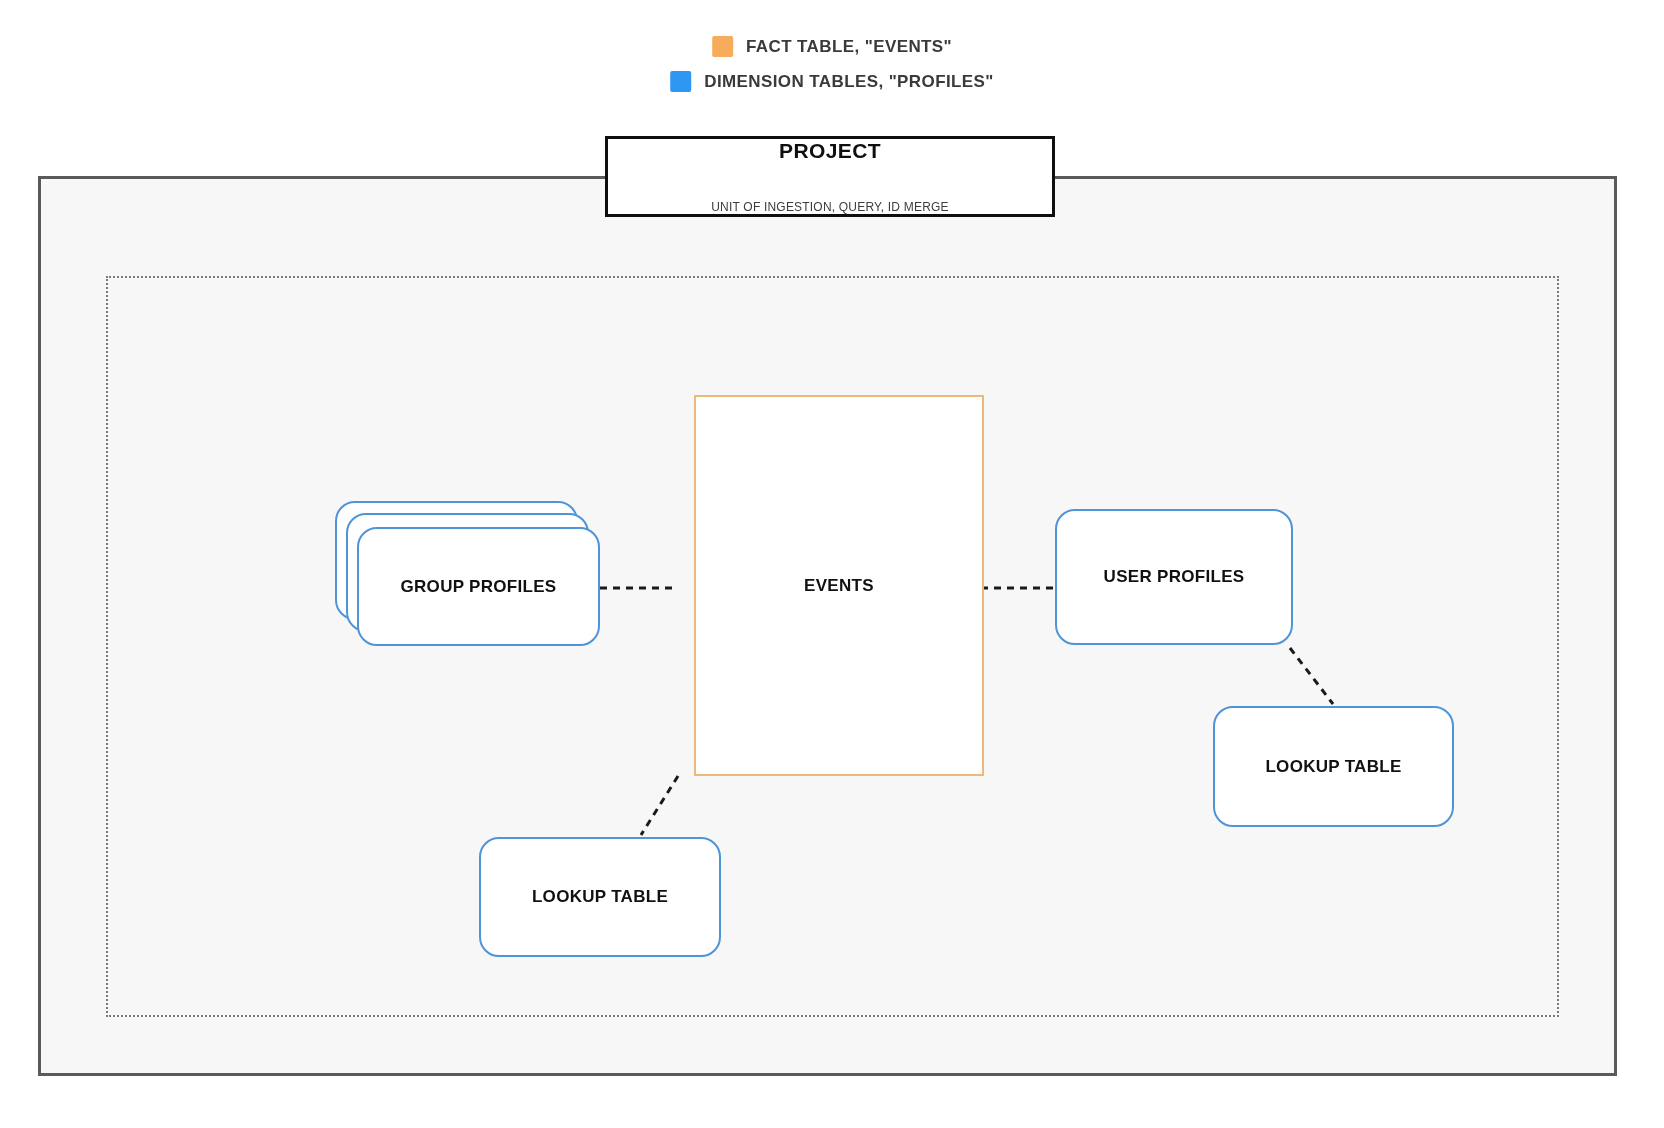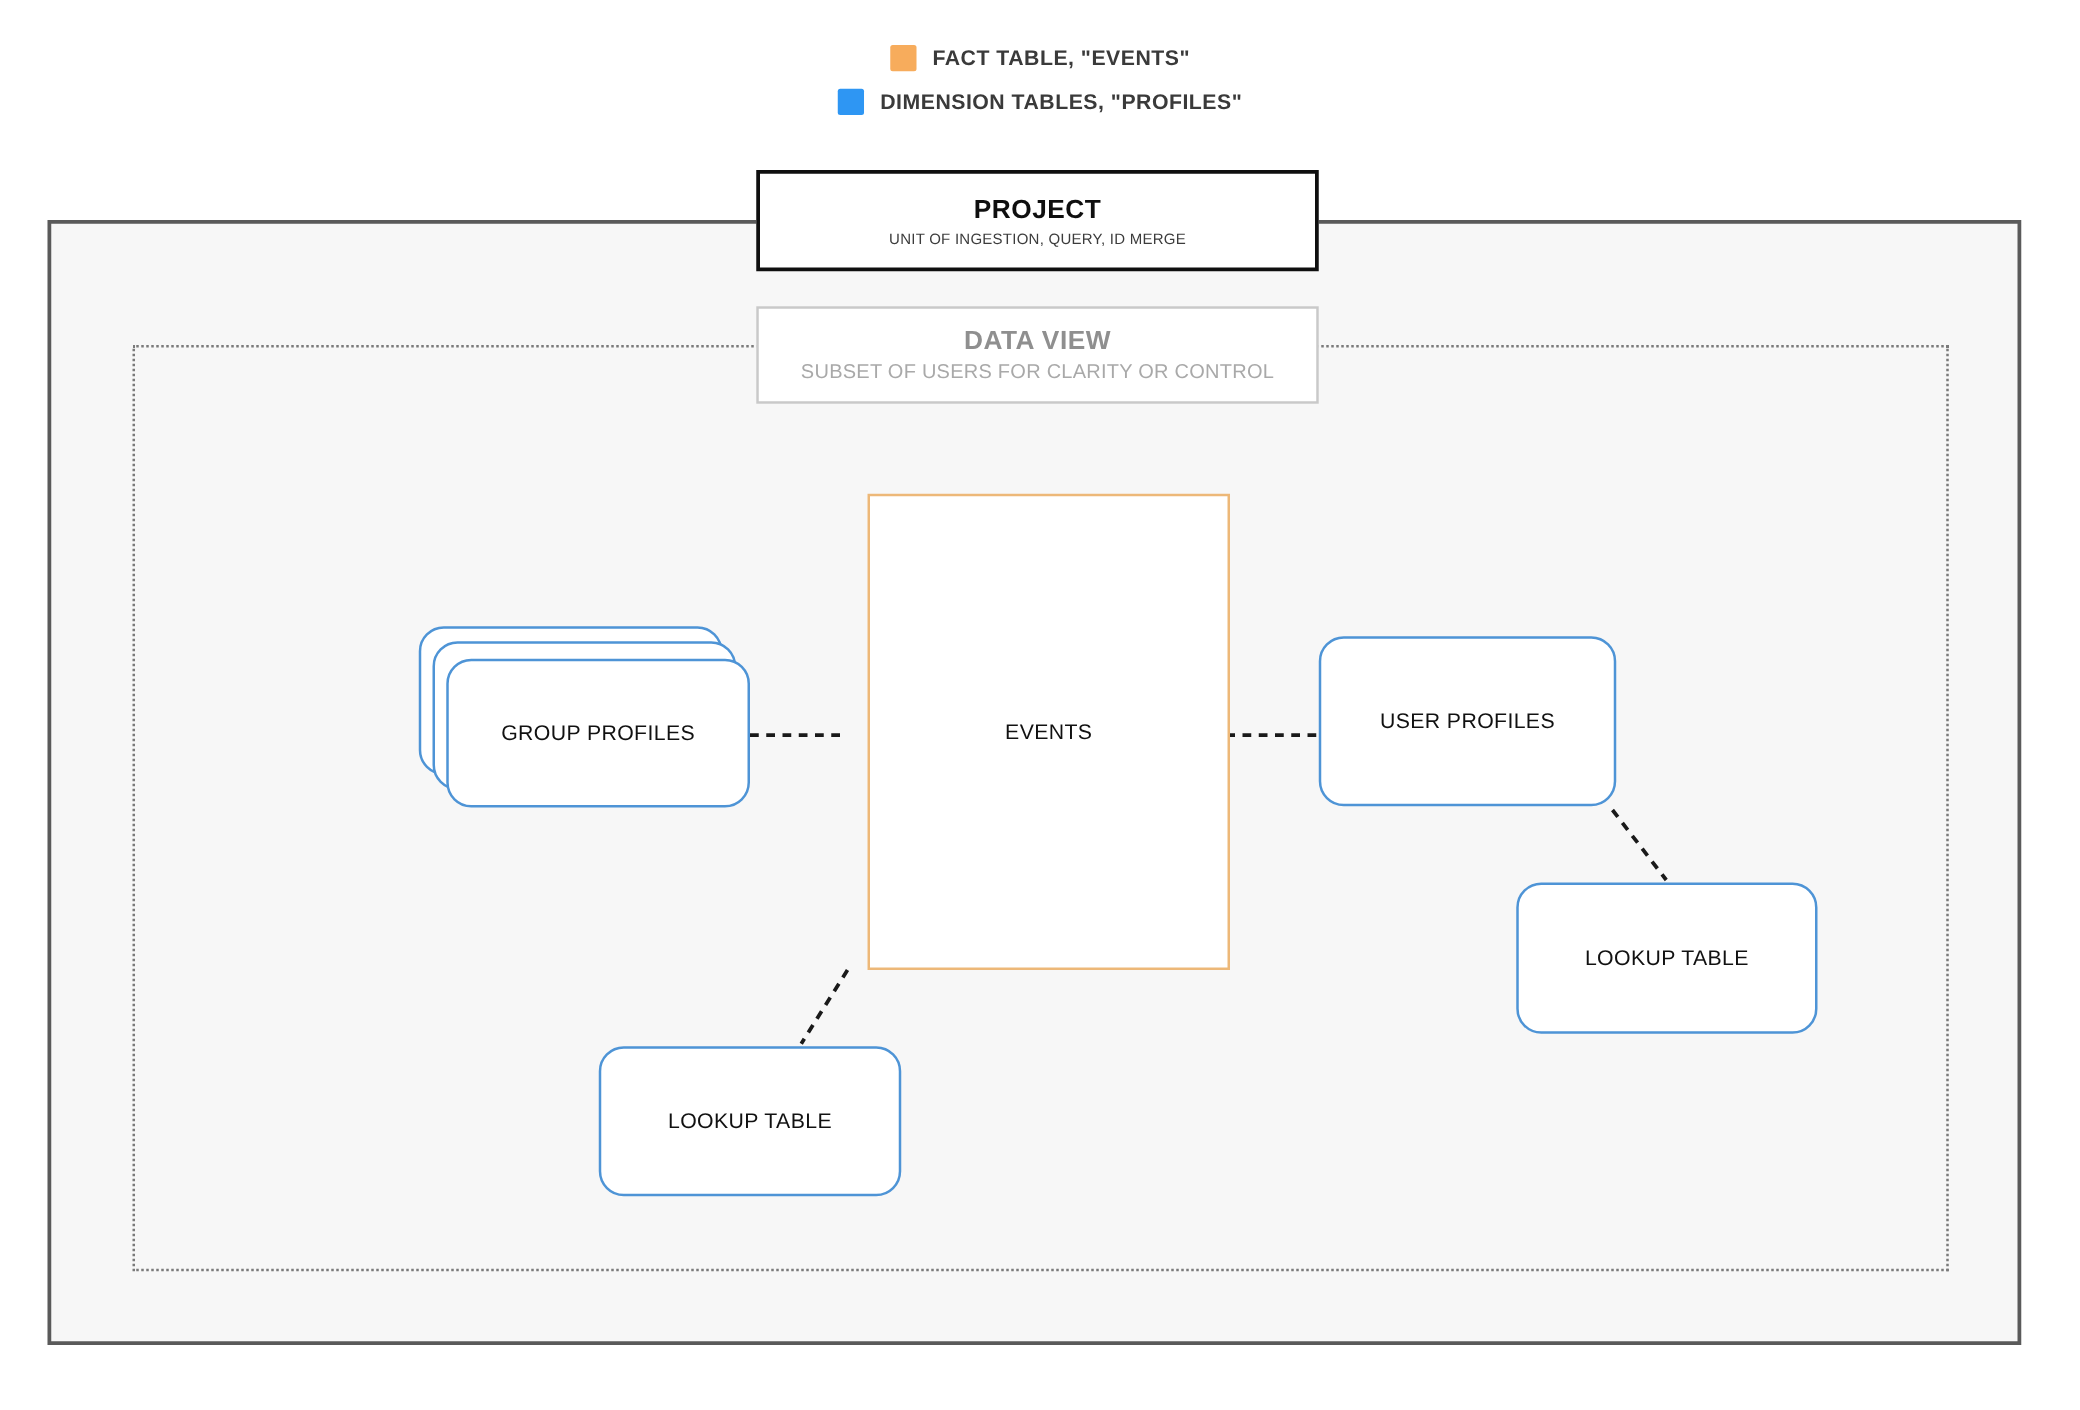--- a/index.html
+++ b/index.html
@@ -15,33 +15,33 @@
   .legend-label { font-size:17px; font-weight:700; color:#3a3a3a; letter-spacing:.4px; white-space:nowrap; }
 
   
   .outer-container { position:absolute; left:38px; top:176px; width:1579px; height:900px;
                      background:#f7f7f7; border:3px solid #5a5a5a; z-index:1; }
   .inner-dotted { position:absolute; left:106px; top:276px; width:1453px; height:741px;
                   border:2px dotted #7a7a7a; z-index:2; }
 
   
   .hdr-box { position:absolute; left:605px; width:450px; background:#ffffff; text-align:center;
-             z-index:5; display:flex; flex-direction:column; justify-content:center; gap:4px; }
+             z-index:5; display:flex; flex-direction:column; justify-content:space-between; gap:4px; }
   .project-box { top:136px; height:81px; border:3px solid #0f0f0f; }
   .project-box .hdr-title { font-size:21px; font-weight:700; color:#0f0f0f; letter-spacing:.4px; }
   .project-box .hdr-sub { font-size:12px; color:#3c3c3c; letter-spacing:.2px; }
   .dataview-box { top:245px; height:78px; border:2px solid #c9c9c9; }
   .dataview-box .hdr-title { font-size:21px; font-weight:700; color:#8f8f8f; letter-spacing:.4px; }
   .dataview-box .hdr-sub { font-size:16px; color:#a9a9a9; letter-spacing:.2px; }
 
   
   .connector-layer { position:absolute; left:0; top:0; width:1664px; height:1128px; z-index:3; pointer-events:none; }
 
   
-  .node-label { font-size:17px; font-weight:400; color:#111111; letter-spacing:.3px; }
+  .node-label { font-size:17px; font-weight:700; color:#111111; letter-spacing:.3px; }
 
   .events-box { position:absolute; left:678px; top:395px; width:290px; height:381px;
                 background:#ffffff; border:2px solid #edb878; z-index:4;
                 display:flex; align-items:center; justify-content:center;margin-left:16px; }
 
   .card { position:absolute; background:#ffffff; border:2px solid #4e94d6; border-radius:20px;
           display:flex; align-items:center; justify-content:center; z-index:4; }
 
   .group-stack { position:absolute; left:357px; top:527px; width:243px; height:119px; z-index:4; }
   .group-layer { position:absolute; width:243px; height:119px; background:#ffffff;
@@ -70,24 +70,20 @@
     </div>
   </div>
 
   <div class="outer-container"></div>
   <div class="inner-dotted"></div>
 
   <div class="hdr-box project-box">
     <div class="hdr-title">PROJECT</div>
     <div class="hdr-sub">UNIT OF INGESTION, QUERY, ID MERGE</div>
   </div>
-  <div class="hdr-box dataview-box">
-    <div class="hdr-title">DATA VIEW</div>
-    <div class="hdr-sub">SUBSET OF USERS FOR CLARITY OR CONTROL</div>
-  </div>
 
   <svg class="connector-layer" viewBox="0 0 1664 1128" xmlns="http://www.w3.org/2000/svg">
     <line x1="600" y1="588" x2="678" y2="588" stroke="#1a1a1a" stroke-width="3" stroke-dasharray="7 6"></line>
     <line x1="968" y1="588" x2="1055" y2="588" stroke="#1a1a1a" stroke-width="3" stroke-dasharray="7 6"></line>
     <line x1="1290" y1="648" x2="1333" y2="704" stroke="#1a1a1a" stroke-width="3" stroke-dasharray="7 6"></line>
     <line x1="678" y1="776" x2="641" y2="835" stroke="#1a1a1a" stroke-width="3" stroke-dasharray="7 6"></line>
   </svg>
 
   <div class="events-box">
     <span class="node-label">EVENTS</span>

